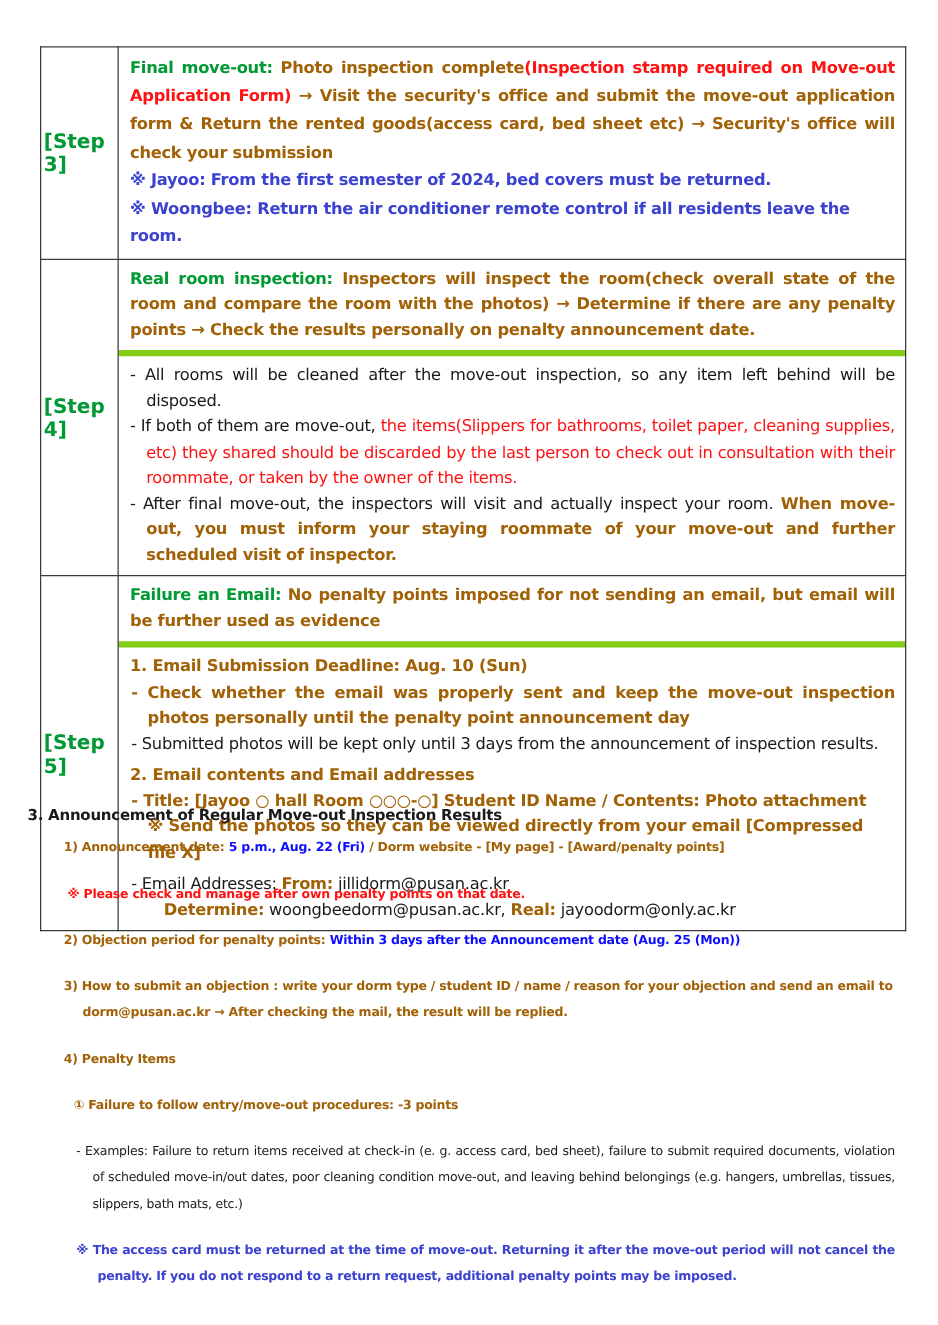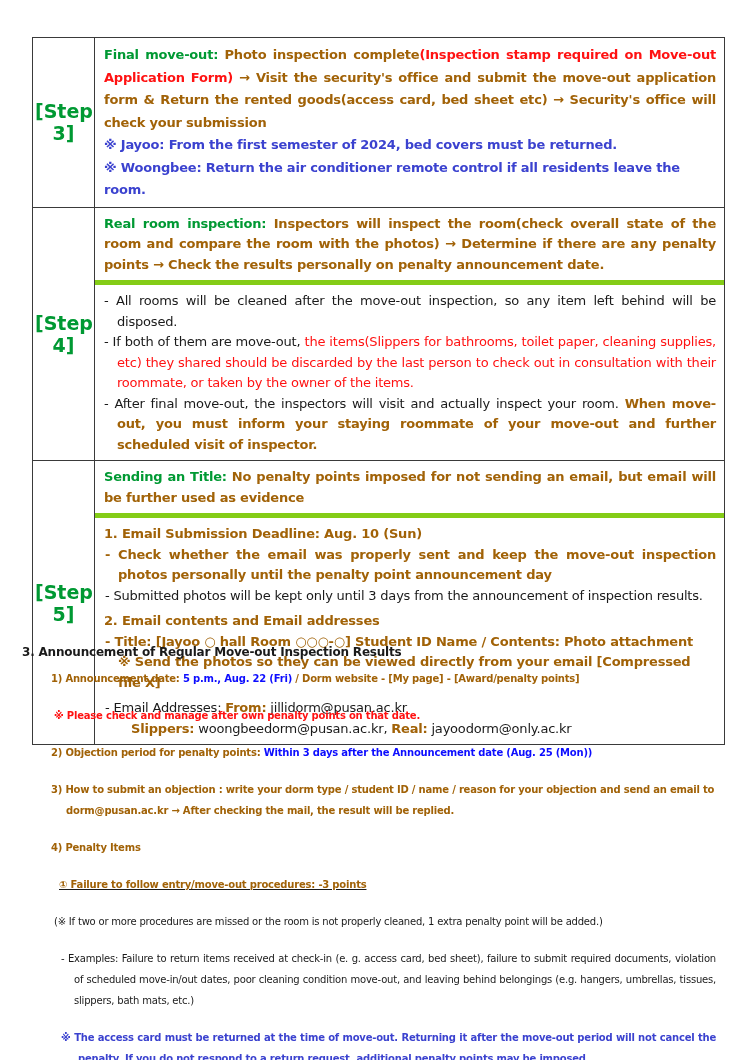--- a/index.html
+++ b/index.html
@@ -4,22 +4,22 @@
 <style>
   html,body{margin:0;padding:0;background:#ffffff;}
   body{width:750px;height:1060px;overflow:hidden;position:relative;
        font-family:"DejaVu Sans","Liberation Sans",sans-serif;color:#1a1a1a;}
 
   
   .steps{position:absolute;top:37px;left:32px;width:686px;border-collapse:collapse;
          table-layout:fixed;}
   .steps td{border:1px solid #3a3a3a;vertical-align:middle;}
   .steps{border:1.5px solid #2e2e2e;}
-  td.lbl{width:57px;text-align:center;color:var(--green);font-weight:700;
-         font-size:19px;padding:0 2px;}
+  td.lbl{width:57px;text-align:left;color:var(--green);font-weight:700;
+         font-size:16px;padding:0 2px;}
   td.cnt{padding:0;width:629px;}
   .sec{padding:6px 8px 5px 9px;}
   .sec + .sec{border-top:5px solid #84cc16;}
   .steps p{margin:0;font-size:13px;line-height:20.5px;letter-spacing:-0.2px;}
   .row3 p{line-height:22.5px;}
   .just{text-align:justify;}
   .hang{padding-left:13px;text-indent:-13px;}
   .hang2{padding-left:26px;text-indent:-13px;}
   .ind{padding-left:14px;}
   .mt6{margin-top:5px !important;}
@@ -34,21 +34,21 @@
   .sg-bb{color:var(--blue2);font-weight:700;}
   .sg-norm{color:#1a1a1a;font-weight:500;}
 
   
   .section3{position:absolute;top:645px;left:20px;width:712px;}
   .section3 h2{margin:0 0 0 2px;font-size:12px;font-weight:700;letter-spacing:-0.2px;}
   .section3 p{margin:16px;font-size:10px;line-height:21px;letter-spacing:-0.2px;}
   .it{padding-left:15px;margin-top:9px !important;font-weight:700;}
   .it-note{padding-left:18px;margin-top:4px !important;}
   .it-hang{padding-left:30px;text-indent:-15px;}
-  .pen{padding-left:23px;margin-top:10px !important;font-weight:700;text-decoration:underline;}
+  .pen{padding-left:23px;margin-top:10px !important;font-weight:700;}
   .small{font-size:12.1px;line-height:20.5px;margin-top:2px !important;}
   .sm-note{padding-left:18px;}
   .sm-ex{padding-left:38px;text-indent:-13px;text-align:justify;margin-top:1px !important;}
   .sm-blue{padding-left:42px;text-indent:-17px;font-size:13px;line-height:21.5px;
            text-align:justify;margin-top:2px !important;}
 </style>
 </head>
 <body>
 
 <table class="steps">
@@ -73,42 +73,41 @@
           <p class="hang narrow just"><span class="sg-norm">- All rooms will be cleaned after the move-out inspection, so any item left behind will be disposed.</span></p>
           <p class="hang narrow just"><span class="sg-norm">- If both of them are move-out, </span><span class="sg-redn">the items(Slippers for bathrooms, toilet paper, cleaning supplies, etc) they shared should be discarded by the last person to check out in consultation with their roommate, or taken by the owner of the items.</span></p>
           <p class="hang narrow just"><span class="sg-norm">- After final move-out, the inspectors will visit and actually inspect your room. </span><span class="sg-bold">When move-out, you must inform your staying roommate of your move-out and further scheduled visit of inspector.</span></p>
         </div>
       </td>
     </tr>
     <tr>
       <td class="lbl">[Step 5]</td>
       <td class="cnt">
         <div class="sec">
-          <p class="just"><span class="sg-green">Sending an Title:</span><span class="sg-bold"> No penalty points imposed for not sending an email, but email will be further used as evidence</span></p>
+          <p class="just"><span class="sg-green">Failure an Email:</span><span class="sg-bold"> No penalty points imposed for not sending an email, but email will be further used as evidence</span></p>
         </div>
         <div class="sec">
           <p><span class="sg-bold">1. Email Submission Deadline: Aug. 10 (Sun)</span></p>
           <p class="hang2 ind just"><span class="sg-bold">- Check whether the email was properly sent and keep the move-out inspection photos personally until the penalty point announcement day</span></p>
           <p class="hang2 ind narrow"><span class="sg-norm">- Submitted photos will be kept only until 3 days from the announcement of inspection results.</span></p>
           <p class="mt6"><span class="sg-bold">2. Email contents and Email addresses</span></p>
           <p class="hang2 ind"><span class="sg-bold">- Title: [Jayoo ○ hall Room ○○○-○] Student ID Name / Contents: Photo attachment</span></p>
           <p class="ind"><span class="sg-bold">※ Send the photos so they can be viewed directly from your email [Compressed file X]</span></p>
           <p class="hang2 ind mt6"><span class="sg-norm">- Email Addresses: </span><span class="sg-bold">From:</span><span class="sg-norm"> jillidorm@pusan.ac.kr</span></p>
-          <p style="padding-left:27px"><span class="sg-bold">Slippers:</span><span class="sg-norm"> woongbeedorm@pusan.ac.kr, </span><span class="sg-bold">Real:</span><span class="sg-norm"> jayoodorm@only.ac.kr</span></p>
+          <p style="padding-left:27px"><span class="sg-bold">Determine:</span><span class="sg-norm"> woongbeedorm@pusan.ac.kr, </span><span class="sg-bold">Real:</span><span class="sg-norm"> jayoodorm@only.ac.kr</span></p>
         </div>
       </td>
     </tr>
   </tbody>
 </table>
 
 <div class="section3">
   <h2>3. Announcement of Regular Move-out Inspection Results</h2>
   <p class="it"><span class="sg-bold">1) Announcement date: </span><span class="sg-bb">5 p.m., Aug. 22 (Fri)</span><span class="sg-bold"> / Dorm website - [My page] - [Award/penalty points]</span></p>
   <p class="it-note"><span class="sg-red">※ Please check and manage after own penalty points on that date.</span></p>
   <p class="it"><span class="sg-bold">2) Objection period for penalty points: </span><span class="sg-bb">Within 3 days after the Announcement date (Aug. 25 (Mon))</span></p>
   <p class="it it-hang"><span class="sg-bold">3) How to submit an objection : write your dorm type / student ID / name / reason for your objection and send an email to dorm@pusan.ac.kr → After checking the mail, the result will be replied.</span></p>
   <p class="it"><span class="sg-bold">4) Penalty Items</span></p>
   <p class="pen"><span class="sg-bold">① Failure to follow entry/move-out procedures: -3 points</span></p>
-  <p class="small sm-note"><span class="sg-norm">(※ If two or more procedures are missed or the room is not properly cleaned, 1 extra penalty point will be added.)</span></p>
   <p class="small sm-ex"><span class="sg-norm">- Examples: Failure to return items received at check-in (e. g. access card, bed sheet), failure to submit required documents, violation of scheduled move-in/out dates, poor cleaning condition move-out, and leaving behind belongings (e.g. hangers, umbrellas, tissues, slippers, bath mats, etc.)</span></p>
   <p class="sm-blue"><span class="sg-blue">※ The access card must be returned at the time of move-out. Returning it after the move-out period will not cancel the penalty. If you do not respond to a return request, additional penalty points may be imposed.</span></p>
 
 </div>
 
 </body></html>

